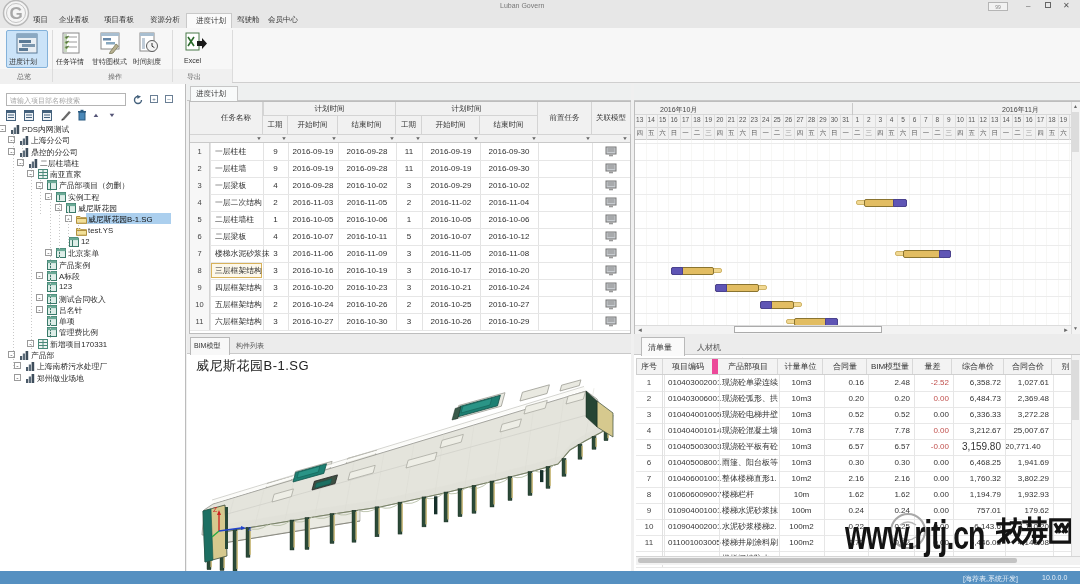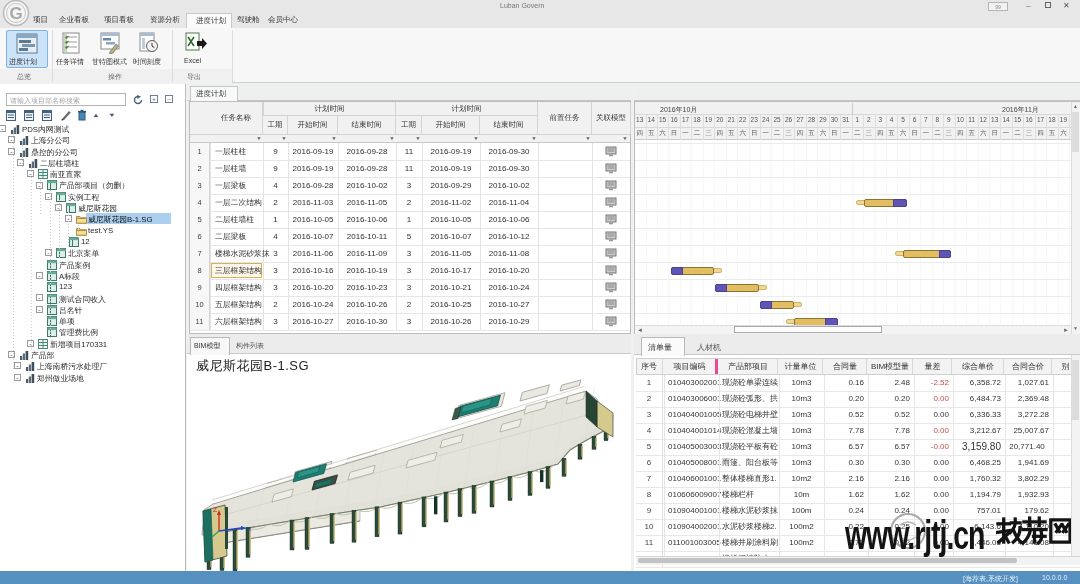--- a/index.html
+++ b/index.html
@@ -809,21 +809,21 @@
     <text x="61.0" y="161.0" font-size="7" fill="#2244cc" font-family="Liberation Sans">x</text>
   </svg>
 <div class="a" style="left:634px;top:334px;width:446px;height:237px;background:#fff;"></div>
 <div class="a" style="left:634px;top:334px;width:446px;height:21px;background:#ececec;border-bottom:1px solid #c9c9c9;"></div>
 <div class="a" style="left:641px;top:337px;width:44px;height:19px;background:#fafafa;border:1px solid #b9b9b9;border-bottom:none;"></div>
 <div class="a" style="left:648px;top:342px;font-size:8px;color:#333;">清单量</div>
 <div class="a" style="left:697px;top:342px;font-size:8px;color:#555;">人材机</div>
 <div class="a" style="left:737px;top:356px;font-size:12px;color:#555;">实物量</div>
 <div class="a" style="left:636px;top:358px;width:444px;height:17px;background:#f3f3f3;border:1px solid #cfcfcf;"></div>
 <div class="a" style="left:636px;top:359px;width:27px;height:15px;border-right:1px solid #d8d8d8;font-size:8px;color:#333;text-align:center;line-height:15px;overflow:hidden;">序号</div>
-<div class="a" style="left:664px;top:359px;width:54px;height:15px;border-right:3px solid #ec4899;font-size:8px;color:#333;text-align:center;line-height:15px;overflow:hidden;">项目编码</div>
+<div class="a" style="left:664px;top:359px;width:54px;height:15px;border-right:6px solid #ec4899;font-size:8px;color:#333;text-align:center;line-height:15px;overflow:hidden;">项目编码</div>
 <div class="a" style="left:719px;top:359px;width:59px;height:15px;border-right:1px solid #d8d8d8;font-size:8px;color:#333;text-align:center;line-height:15px;overflow:hidden;">产品部项目</div>
 <div class="a" style="left:779px;top:359px;width:44px;height:15px;border-right:1px solid #d8d8d8;font-size:8px;color:#333;text-align:center;line-height:15px;overflow:hidden;">计量单位</div>
 <div class="a" style="left:824px;top:359px;width:43px;height:15px;border-right:1px solid #d8d8d8;font-size:8px;color:#333;text-align:center;line-height:15px;overflow:hidden;">合同量</div>
 <div class="a" style="left:868px;top:359px;width:45px;height:15px;border-right:1px solid #d8d8d8;font-size:8px;color:#333;text-align:center;line-height:15px;overflow:hidden;">BIM模型量</div>
 <div class="a" style="left:914px;top:359px;width:38px;height:15px;border-right:1px solid #d8d8d8;font-size:8px;color:#333;text-align:center;line-height:15px;overflow:hidden;">量差</div>
 <div class="a" style="left:953px;top:359px;width:51px;height:15px;border-right:1px solid #d8d8d8;font-size:8px;color:#333;text-align:center;line-height:15px;overflow:hidden;">综合单价</div>
 <div class="a" style="left:1005px;top:359px;width:47px;height:15px;border-right:1px solid #d8d8d8;font-size:8px;color:#333;text-align:center;line-height:15px;overflow:hidden;">合同合价</div>
 <div class="a" style="left:1053px;top:359px;width:26px;height:15px;border-right:1px solid #d8d8d8;font-size:8px;color:#333;text-align:center;line-height:15px;overflow:hidden;">别</div>
 <div class="a" style="left:636px;top:391px;width:444px;height:1px;background:#e8e8e8;"></div>
 <div class="a" style="left:636px;top:375px;width:27px;height:16px;font-size:8px;color:#444;text-align:center;line-height:16px;border-right:1px solid #e0e0e0;">1</div>
@@ -867,21 +867,21 @@
 <div class="a" style="left:1005px;top:423px;width:44px;font-size:8px;color:#333;text-align:right;line-height:16px;">25,007.67</div>
 <div class="a" style="left:636px;top:455px;width:444px;height:1px;background:#e8e8e8;"></div>
 <div class="a" style="left:636px;top:439px;width:27px;height:16px;font-size:8px;color:#444;text-align:center;line-height:16px;border-right:1px solid #e0e0e0;">5</div>
 <div class="a" style="left:668px;top:439px;font-size:8px;color:#333;line-height:16px;">010405003003</div>
 <div class="a" style="left:722px;top:439px;width:56px;font-size:8px;color:#333;line-height:16px;white-space:nowrap;overflow:hidden;">现浇砼平板有砼.</div>
 <div class="a" style="left:779px;top:439px;width:45px;font-size:8px;color:#333;text-align:center;line-height:16px;">10m3</div>
 <div class="a" style="left:824px;top:439px;width:40px;font-size:8px;color:#333;text-align:right;line-height:16px;">6.57</div>
 <div class="a" style="left:868px;top:439px;width:42px;font-size:8px;color:#333;text-align:right;line-height:16px;">6.57</div>
 <div class="a" style="left:914px;top:439px;width:35px;font-size:8px;color:#c0504d;text-align:right;line-height:16px;">-0.00</div>
 <div class="a" style="left:953px;top:439px;width:48px;font-size:10px;color:#333;text-align:right;line-height:16px;">3,159.80</div>
-<div class="a" style="left:1005px;top:439px;width:44px;font-size:8px;color:#333;text-align:center;line-height:16px;">20,771.40</div>
+<div class="a" style="left:1005px;top:439px;width:44px;font-size:8px;color:#333;text-align:left;line-height:16px;">20,771.40</div>
 <div class="a" style="left:636px;top:471px;width:444px;height:1px;background:#e8e8e8;"></div>
 <div class="a" style="left:636px;top:455px;width:27px;height:16px;font-size:8px;color:#444;text-align:center;line-height:16px;border-right:1px solid #e0e0e0;">6</div>
 <div class="a" style="left:668px;top:455px;font-size:8px;color:#333;line-height:16px;">010405008001</div>
 <div class="a" style="left:722px;top:455px;width:56px;font-size:8px;color:#333;line-height:16px;white-space:nowrap;overflow:hidden;">雨篷、阳台板等.</div>
 <div class="a" style="left:779px;top:455px;width:45px;font-size:8px;color:#333;text-align:center;line-height:16px;">10m3</div>
 <div class="a" style="left:824px;top:455px;width:40px;font-size:8px;color:#333;text-align:right;line-height:16px;">0.30</div>
 <div class="a" style="left:868px;top:455px;width:42px;font-size:8px;color:#333;text-align:right;line-height:16px;">0.30</div>
 <div class="a" style="left:914px;top:455px;width:35px;font-size:8px;color:#333;text-align:right;line-height:16px;">0.00</div>
 <div class="a" style="left:953px;top:455px;width:48px;font-size:8px;color:#333;text-align:right;line-height:16px;">6,468.25</div>
 <div class="a" style="left:1005px;top:455px;width:44px;font-size:8px;color:#333;text-align:right;line-height:16px;">1,941.69</div>

